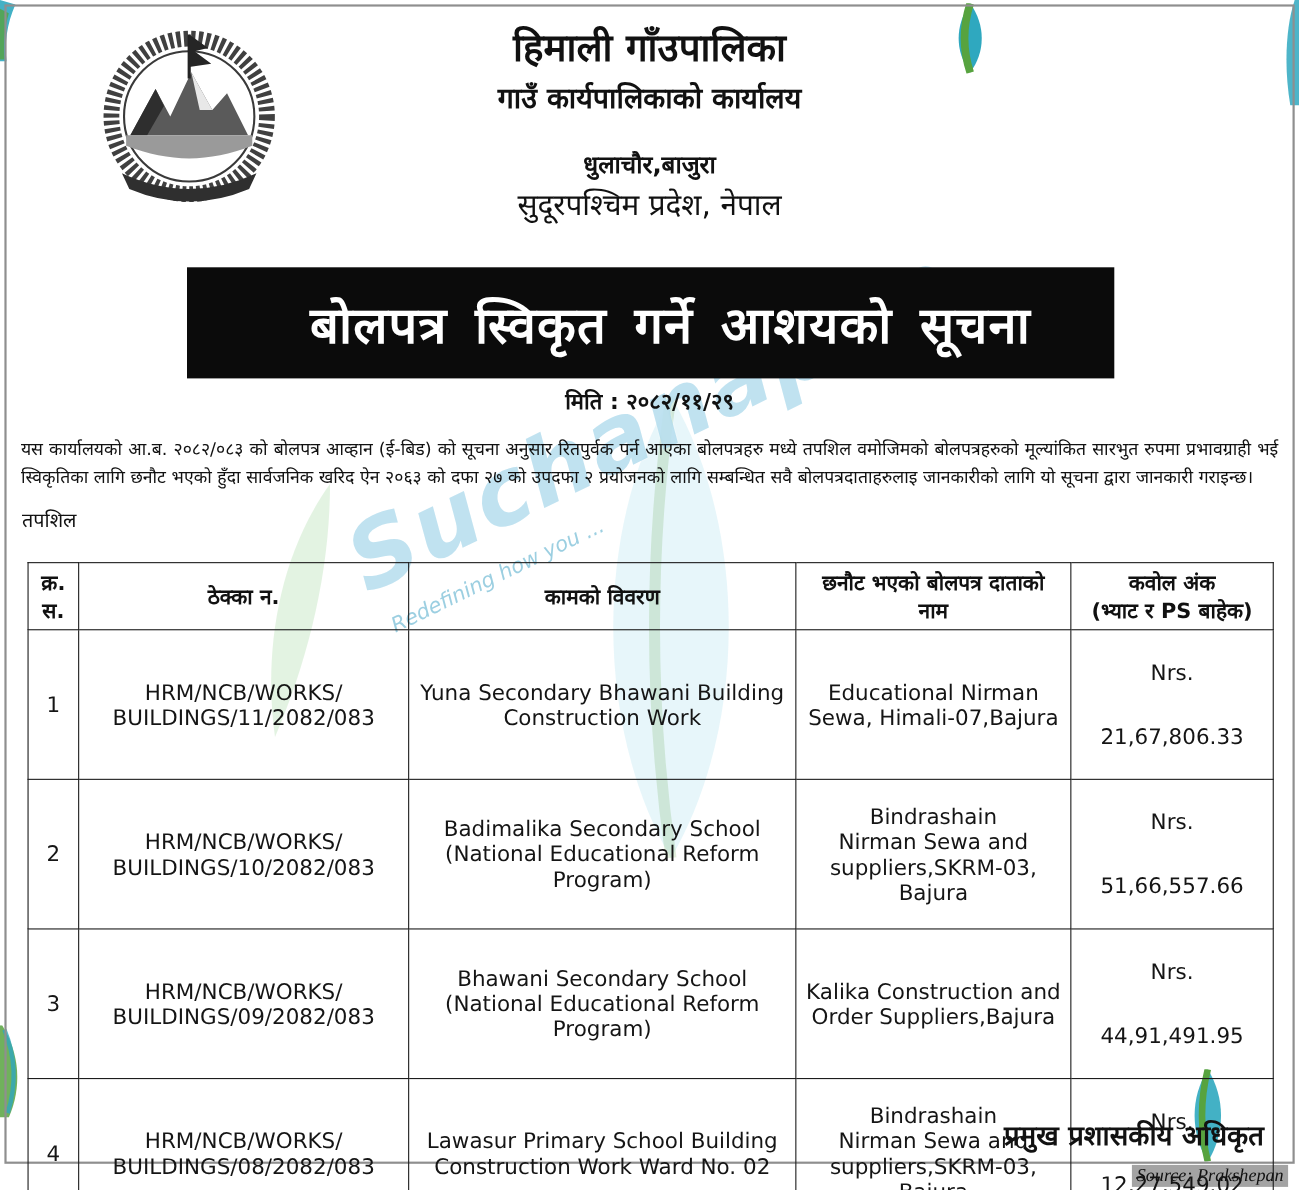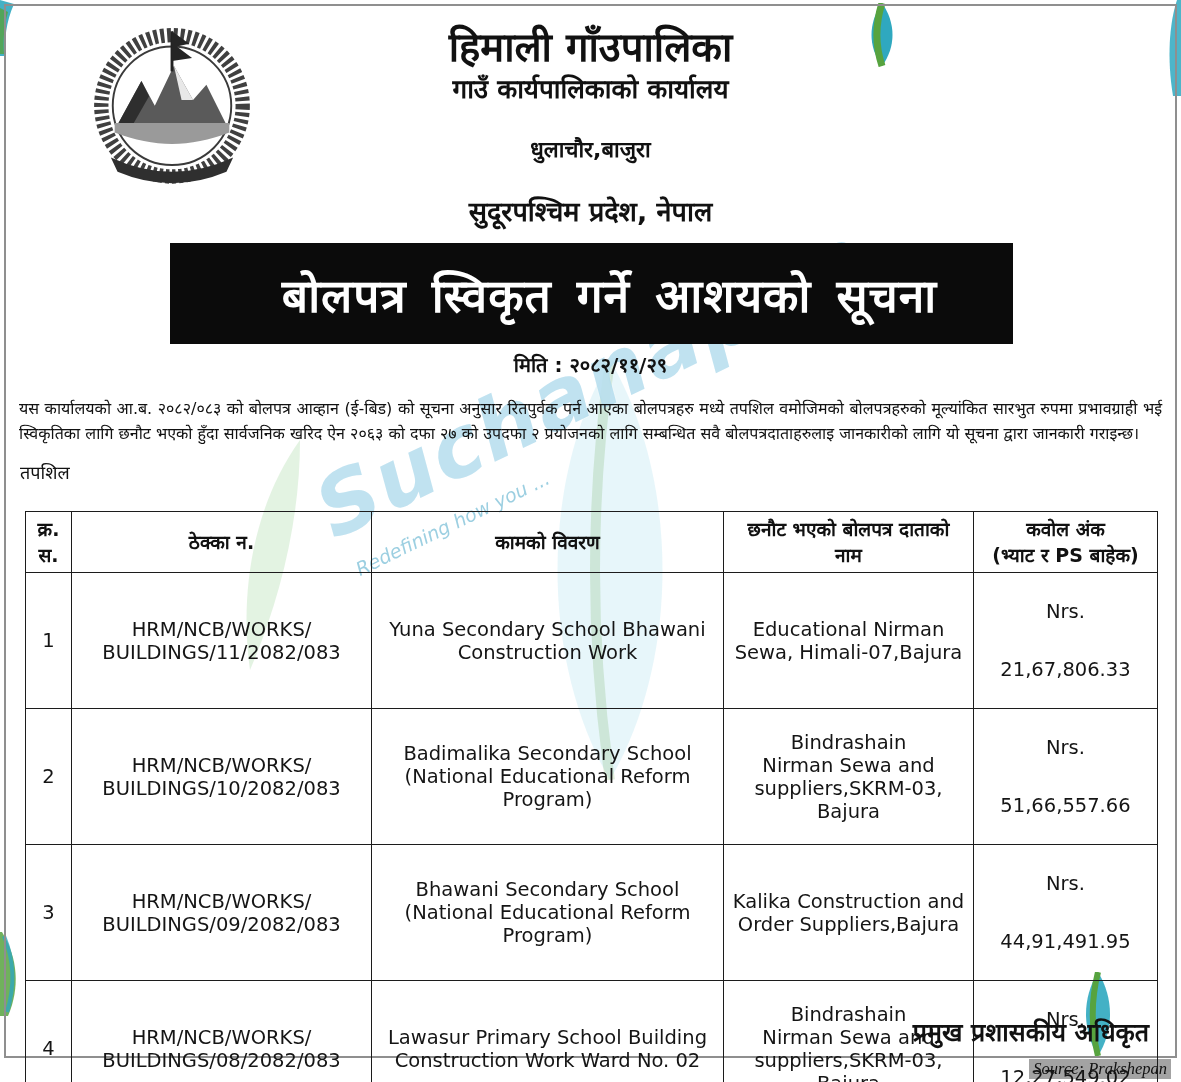--- a/index.html
+++ b/index.html
@@ -29,24 +29,24 @@
     position:absolute; left:352px; top:560px; z-index:0;
     transform:rotate(-26deg); transform-origin:left top;
     font-size:19px; font-style:italic; color:rgba(90,175,205,0.6);
     white-space:nowrap;
   }
 
   
   .content { position:relative; z-index:1; }
   .emblem { position:absolute; left:86px; top:16px; width:172px; height:172px; }
   .hdr { position:absolute; left:0; width:1181px; text-align:center; }
-  .hdr1 { top:18px;  font-size:40px; font-weight:bold; }
+  .hdr1 { top:18px;  font-size:35px; font-weight:bold; }
   .hdr2 { top:70px;  font-size:26px; font-weight:bold; }
   .hdr3 { top:133px; font-size:22px; font-weight:600; }
-  .hdr4 { top:192px; font-size:27px; font-weight:700; }
+  .hdr4 { top:166px; font-size:27px; font-weight:400; }
 
   .banner {
     position:absolute; left:170px; top:243px; width:843px; height:101px;
     background:#0b0b0b; color:#fff;
     display:flex; align-items:center; justify-content:center;
     font-size:46px; font-weight:bold; word-spacing:8px; letter-spacing:1px;padding-left:36px;
   }
   .date-line {
     position:absolute; left:0; top:351px; width:1181px; text-align:center;
     font-size:20px; font-weight:bold;
@@ -165,21 +165,21 @@
 नाम</th>
           <th>कवोल अंक
 (भ्याट र PS बाहेक)</th>
         </tr>
       </thead>
       <tbody>
         <tr class="r1">
           <td>1</td>
           <td>HRM/NCB/WORKS/
 BUILDINGS/11/2082/083</td>
-          <td>Yuna Secondary School Bhawani Construction Work</td>
+          <td>Yuna Secondary Bhawani Building Construction Work</td>
           <td>Educational Nirman Sewa, Himali-07,Bajura</td>
           <td>
             <div class="amt-cur">Nrs.</div>
             <div>21,67,806.33</div>
           </td>
         </tr>
         <tr class="r2">
           <td>2</td>
           <td>HRM/NCB/WORKS/
 BUILDINGS/10/2082/083</td>

